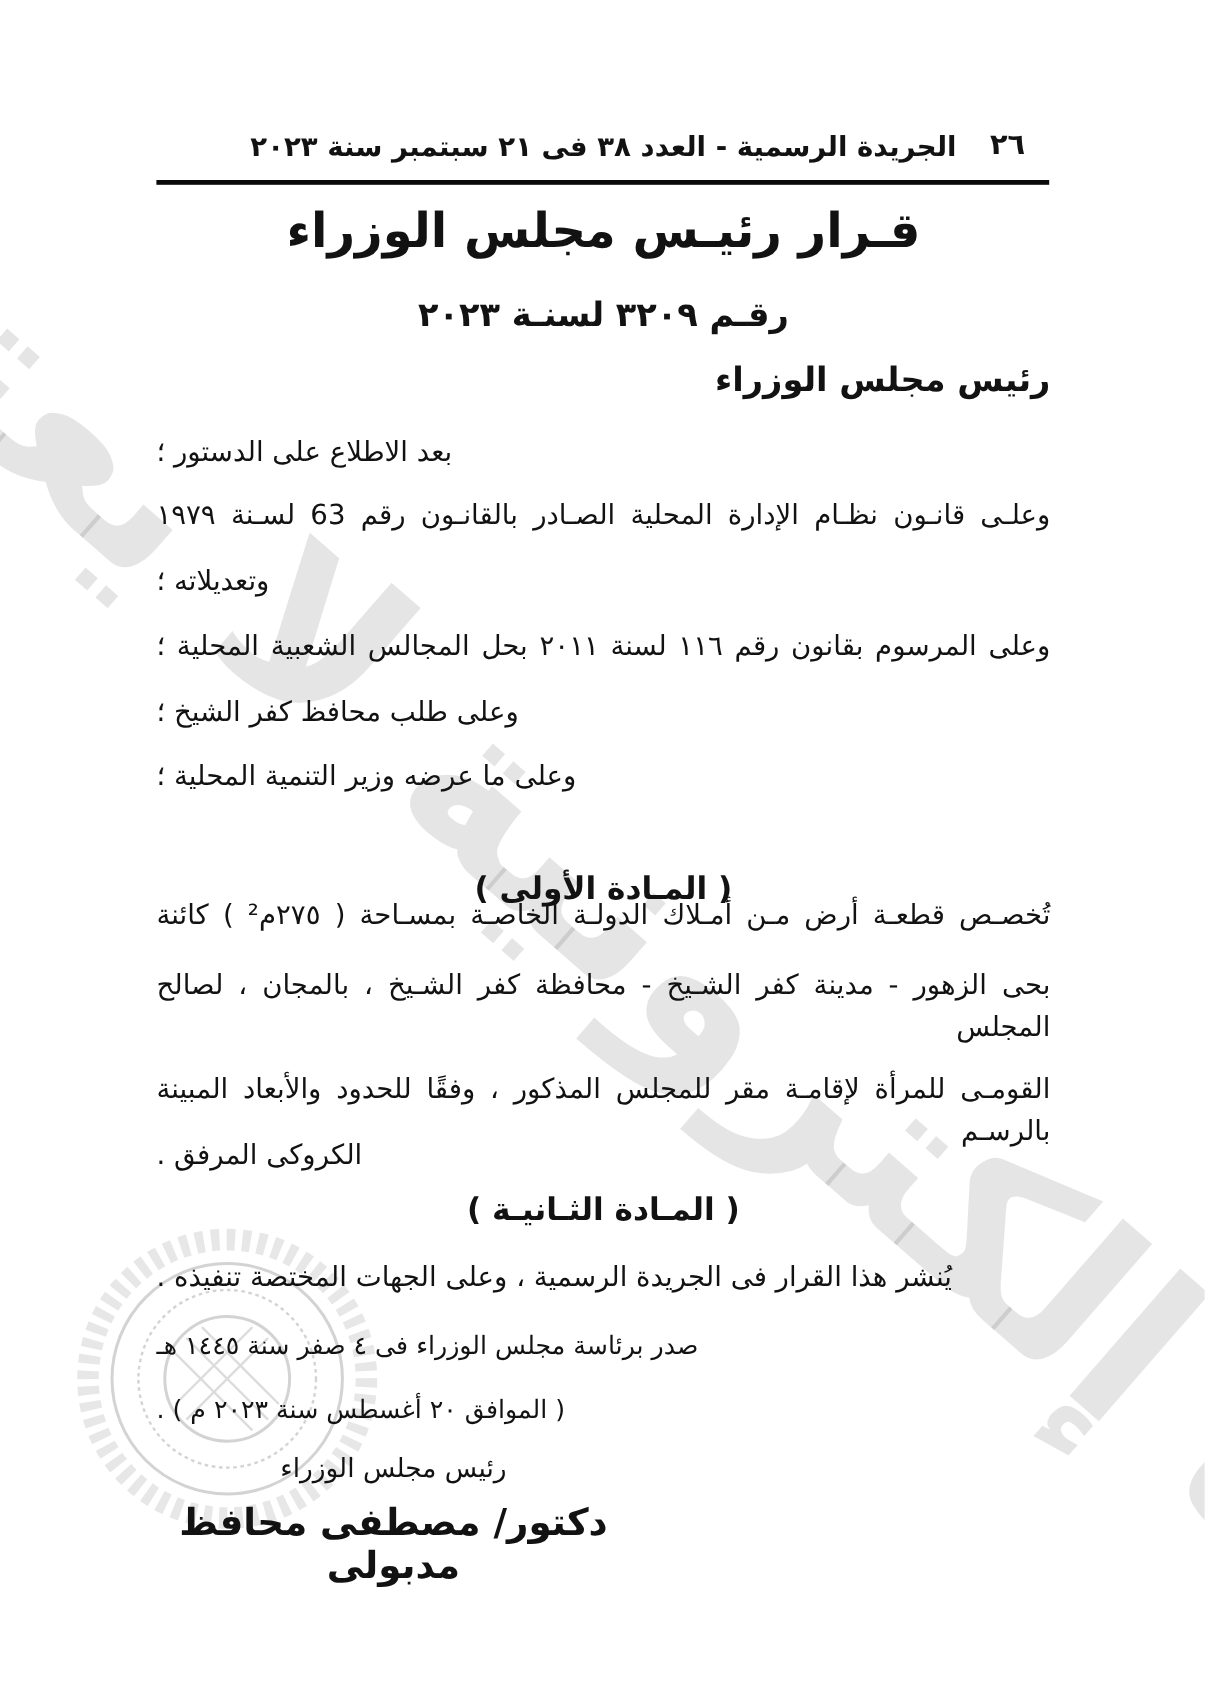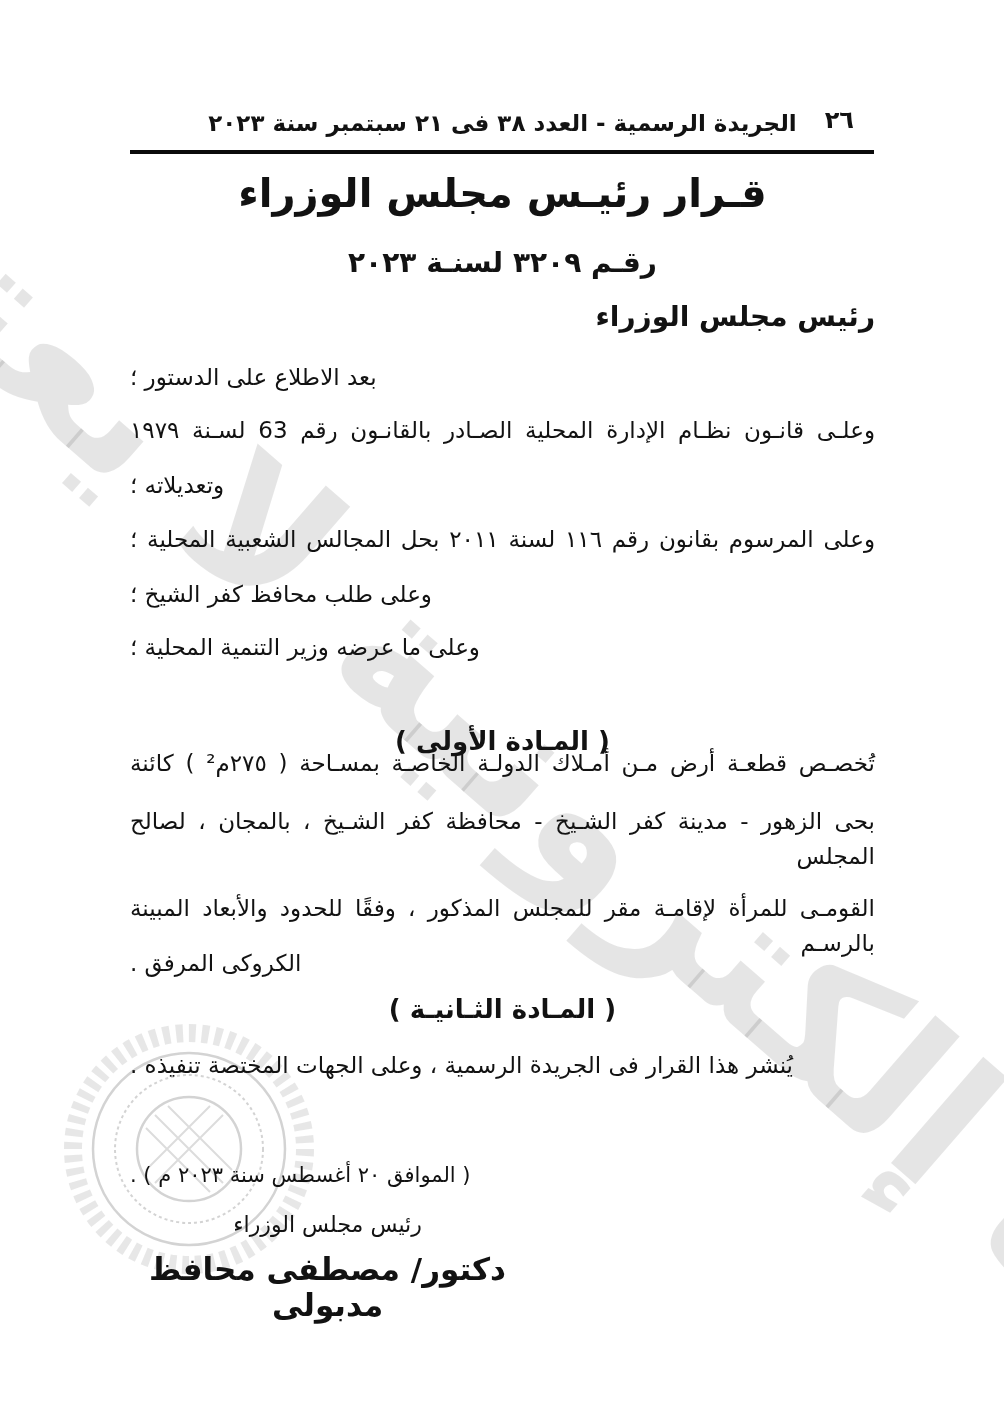--- a/index.html
+++ b/index.html
@@ -106,20 +106,21 @@
 
   <div class="abs heading a1-head">( المـادة الأولى )</div>
   <div class="abs bline jline a1-l1">تُخصـص قطعـة أرض مـن أمـلاك الدولـة الخاصـة بمسـاحة ( ٢٧٥م² ) كائنة</div>
   <div class="abs bline jline a1-l2">بحى الزهور - مدينة كفر الشـيخ - محافظة كفر الشـيخ ، بالمجان ، لصالح المجلس</div>
   <div class="abs bline jline a1-l3">القومـى للمرأة لإقامـة مقر للمجلس المذكور ، وفقًا للحدود والأبعاد المبينة بالرسـم</div>
   <div class="abs bline rline a1-l4">الكروكى المرفق .</div>
 
   <div class="abs heading a2-head">( المـادة الثـانيـة )</div>
   <div class="abs bline rline indent25 a2-text">يُنشر هذا القرار فى الجريدة الرسمية ، وعلى الجهات المختصة تنفيذه .</div>
 
+  <div class="abs bline small rline issued-h">صدر برئاسة مجلس الوزراء فى ٤ صفر سنة ١٤٤٥ هـ</div>
   <div class="abs bline small rline issued-g">( الموافق ٢٠ أغسطس سنة ٢٠٢٣ م ) .</div>
 
   <div class="sig-block">
     <p class="sig-title">رئيس مجلس الوزراء</p>
     <p class="sig-name">دكتور/ مصطفى محافظ مدبولى</p>
   </div>
 
 </div>
 
 </body></html>

